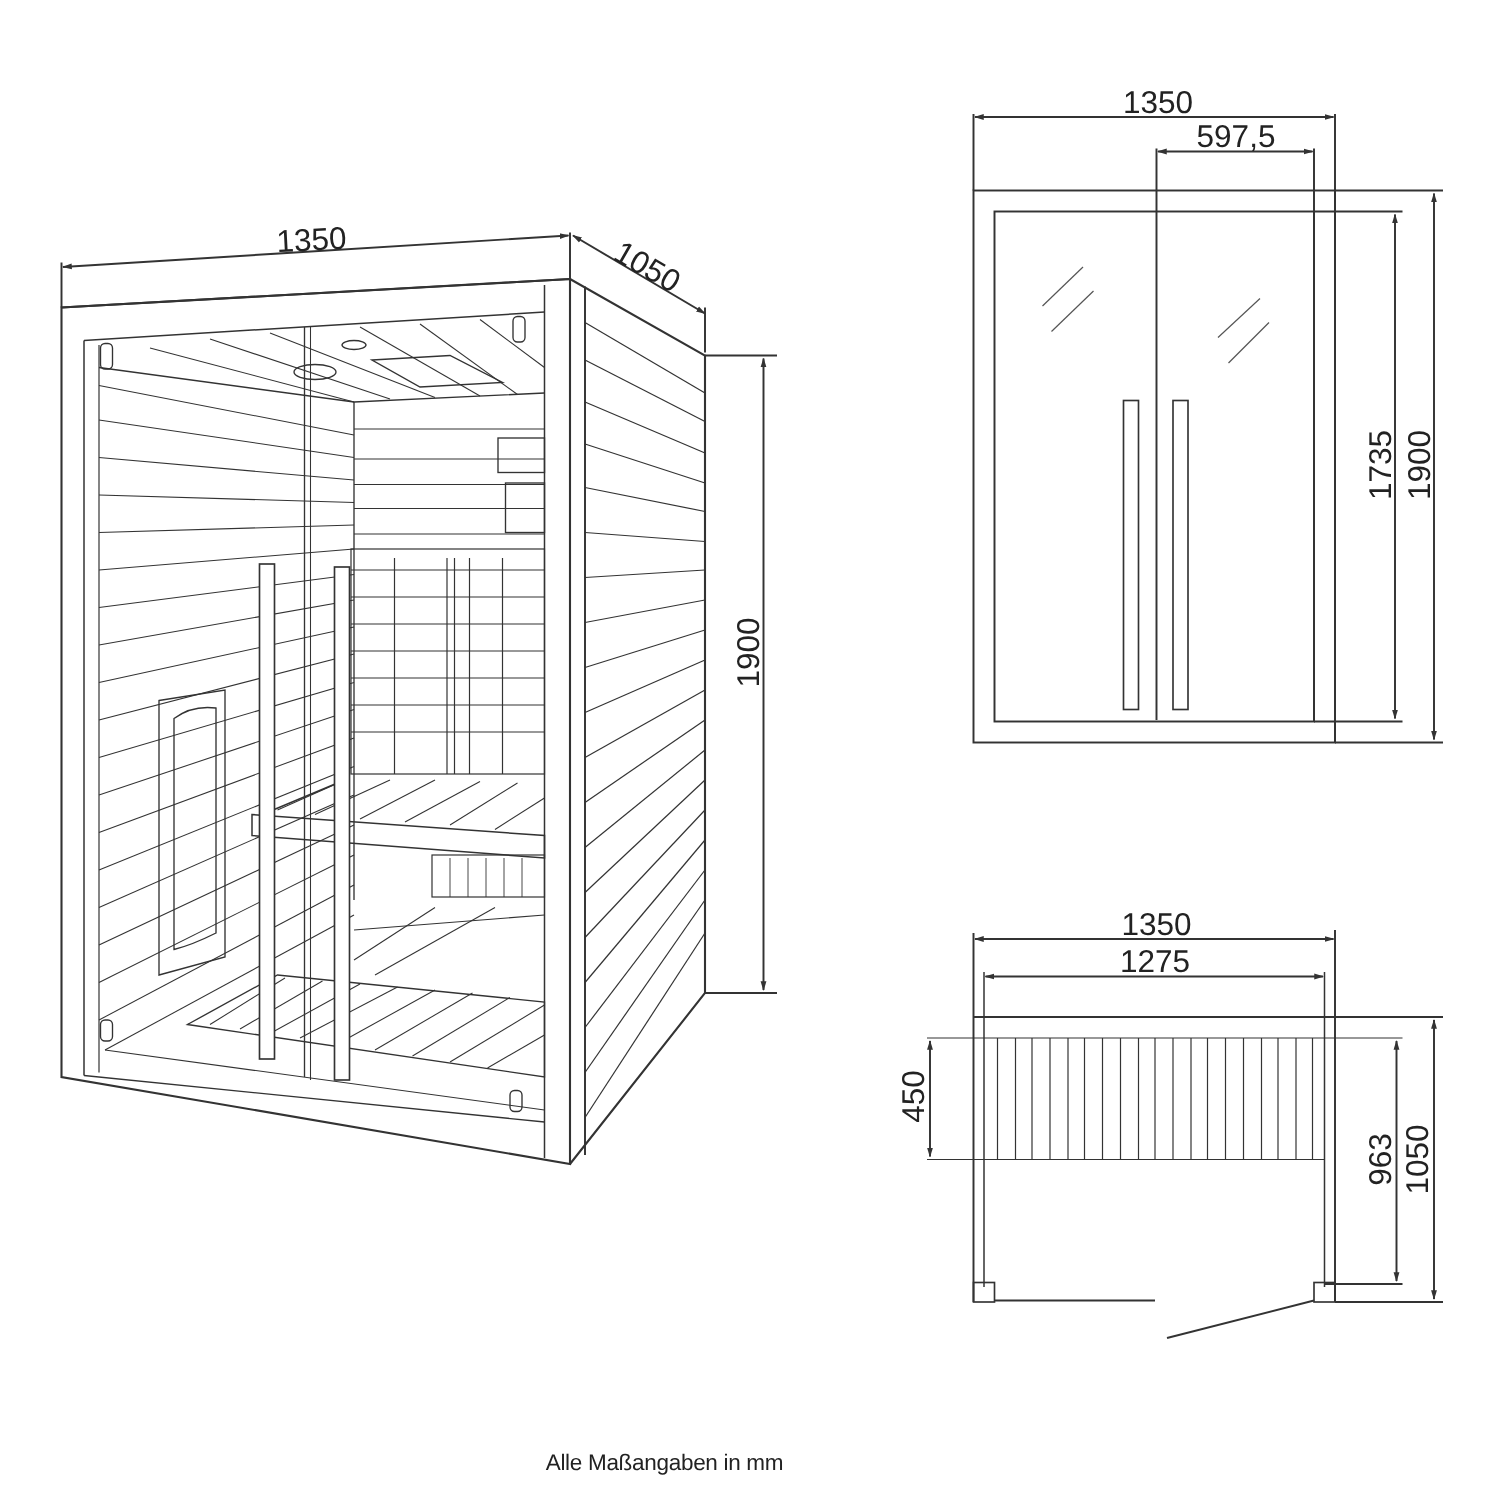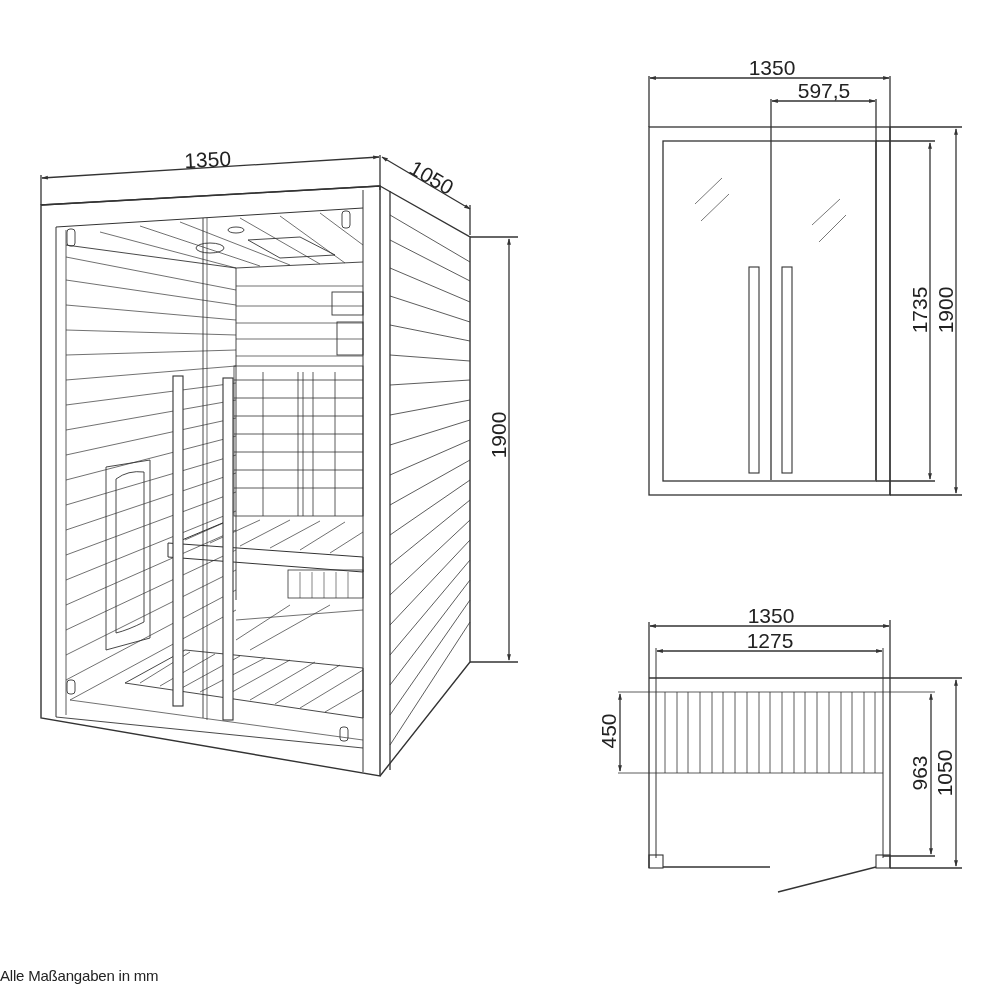--- a/index.html
+++ b/index.html
@@ -1,21 +1,21 @@
 <!DOCTYPE html>
 <html><head>
   <meta charset="utf-8">
   <style>
     html, body { margin: 0; padding: 0; background: #ffffff; }
     body { width: 1000px; height: 1000px; position: relative; overflow: hidden;
            font-family: "Liberation Sans", "DejaVu Sans", sans-serif; }
     .canvas { position: absolute; left: 0; top: 0; width: 1000px; height: 1000px; }
     svg text { font-family: "Liberation Sans", "DejaVu Sans", sans-serif; fill: #222; }
     .dim { font-size: 21px; }
-    .foot { position: absolute; left: 0; width: 886px; top: 967px; text-align: left;
+    .foot { position: absolute; left: 0; width: 886px; top: 967px; text-align: center;
             font-size: 15px; color: #222; letter-spacing: -0.2px; }
   </style>
 </head>
 <body>
 
 <svg class="canvas" viewBox="0 0 1000 1000" xmlns="http://www.w3.org/2000/svg">
   <defs>
     <marker id="arr" viewBox="0 0 10 10" refX="9" refY="5" markerWidth="5" markerHeight="5" orient="auto-start-reverse">
       <path d="M0,2 L10,5 L0,8 z" fill="#333"></path>
     </marker>

